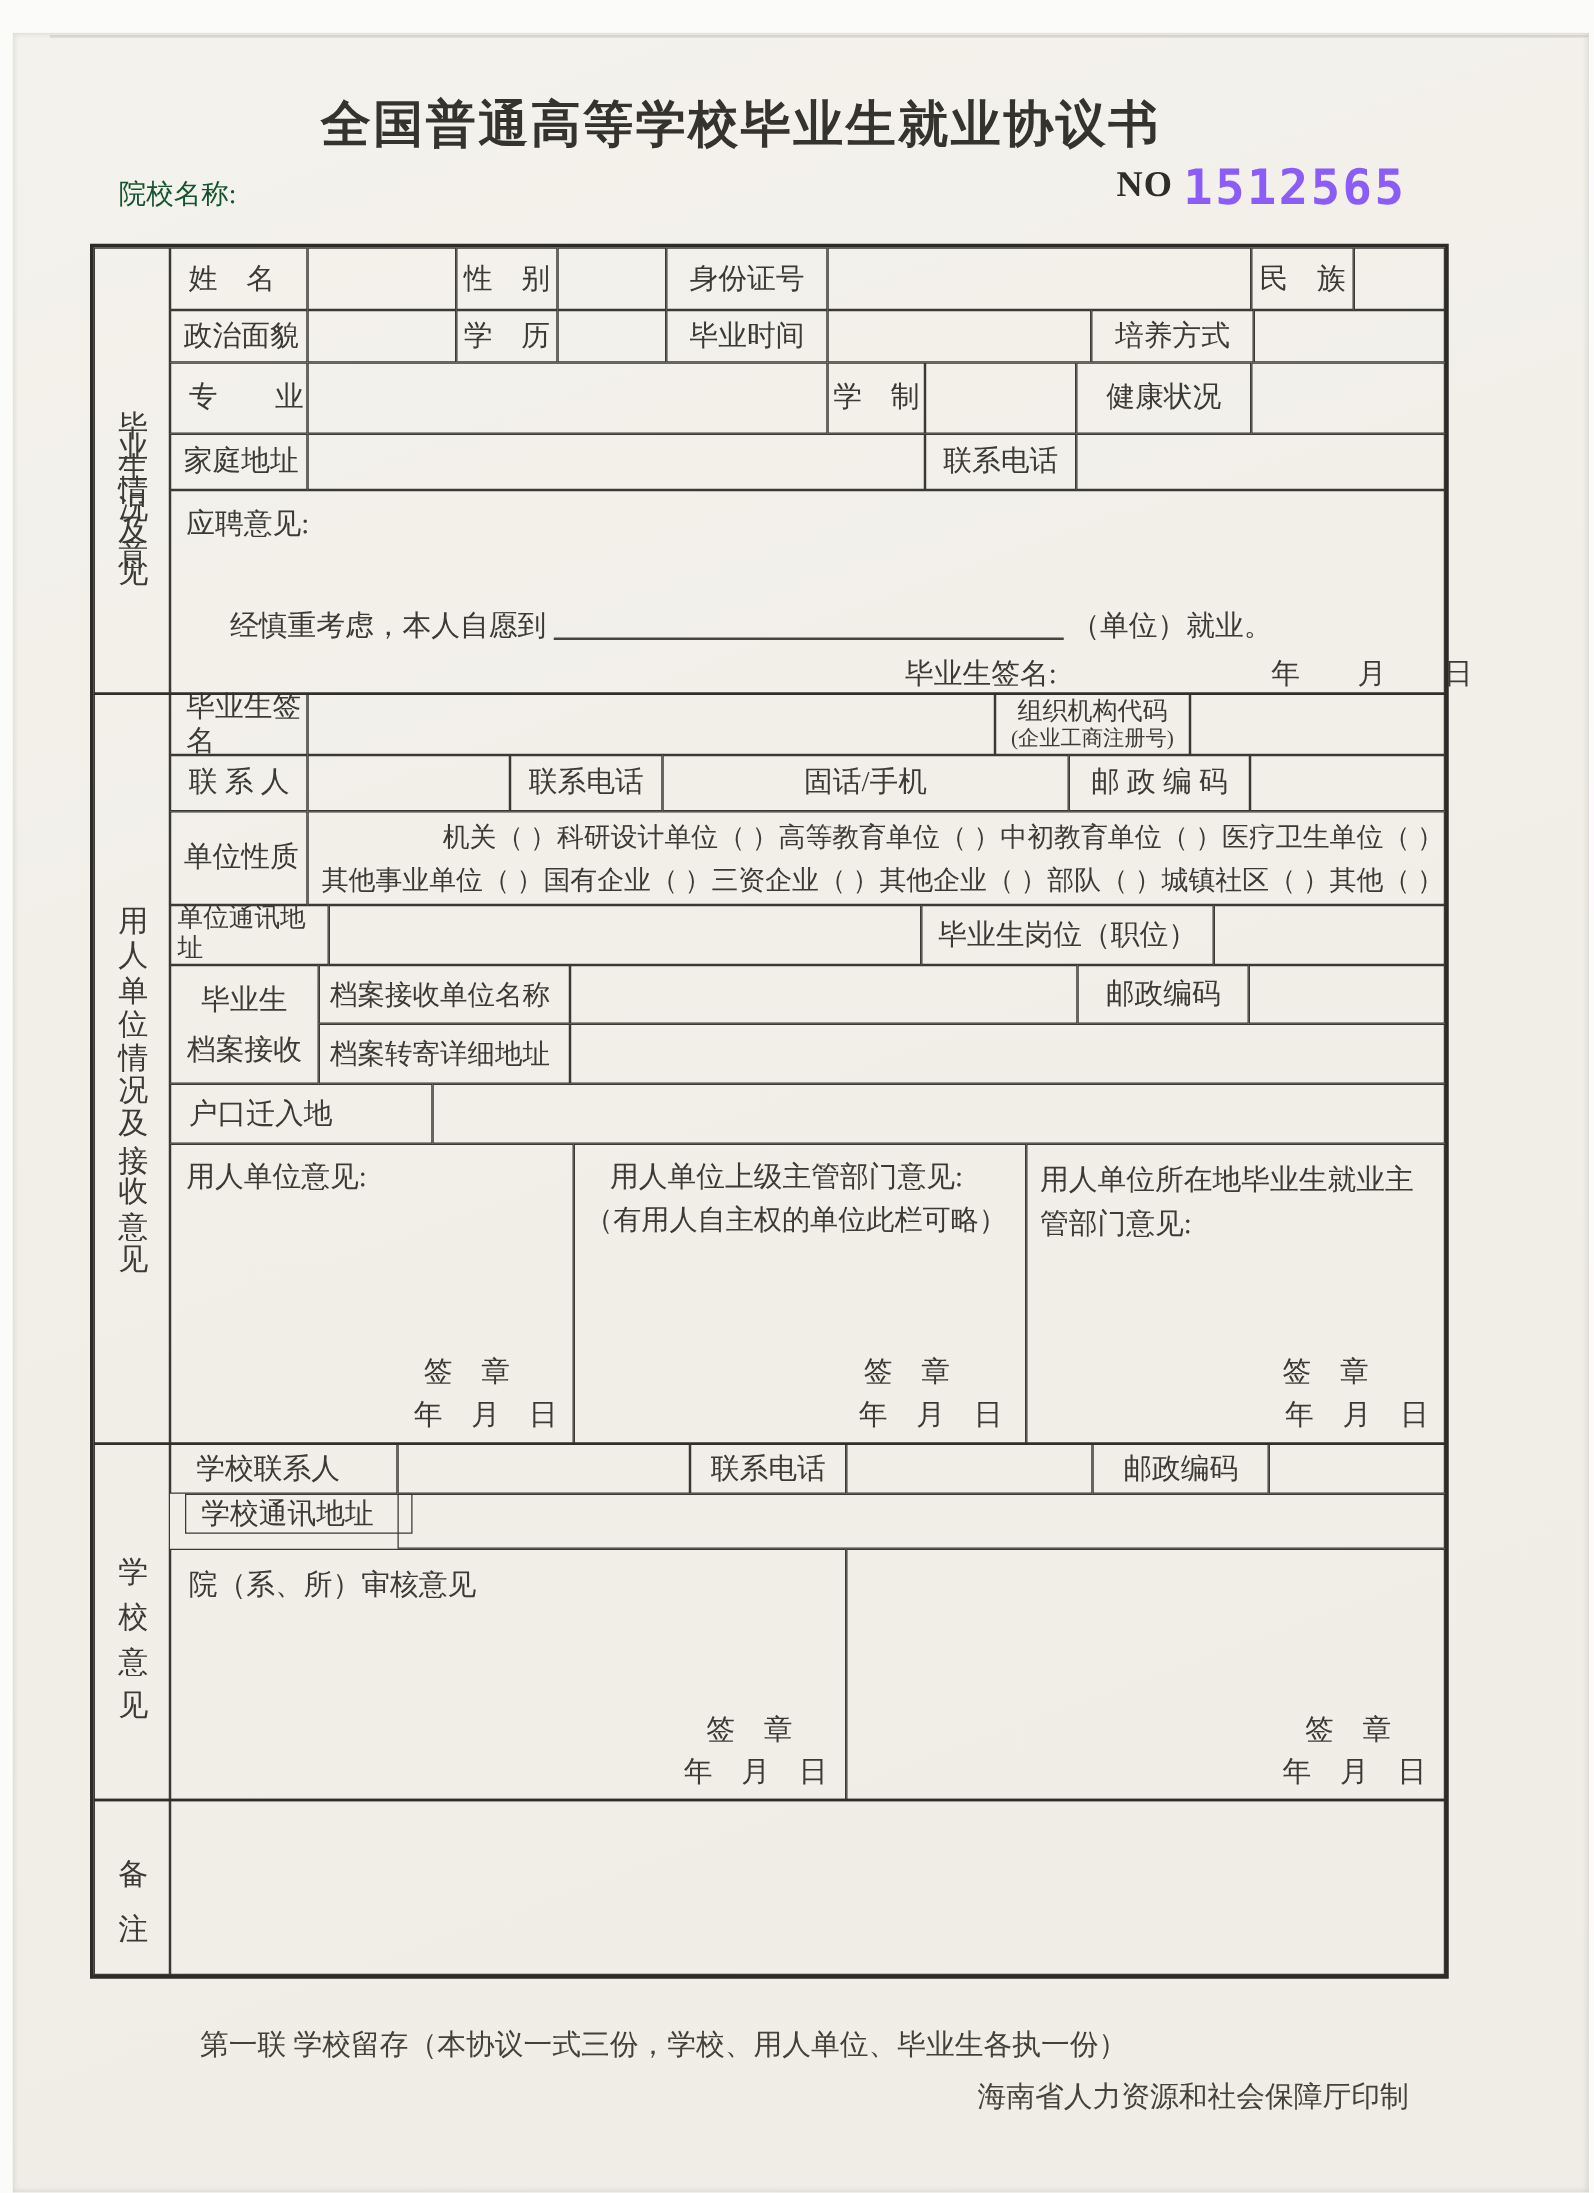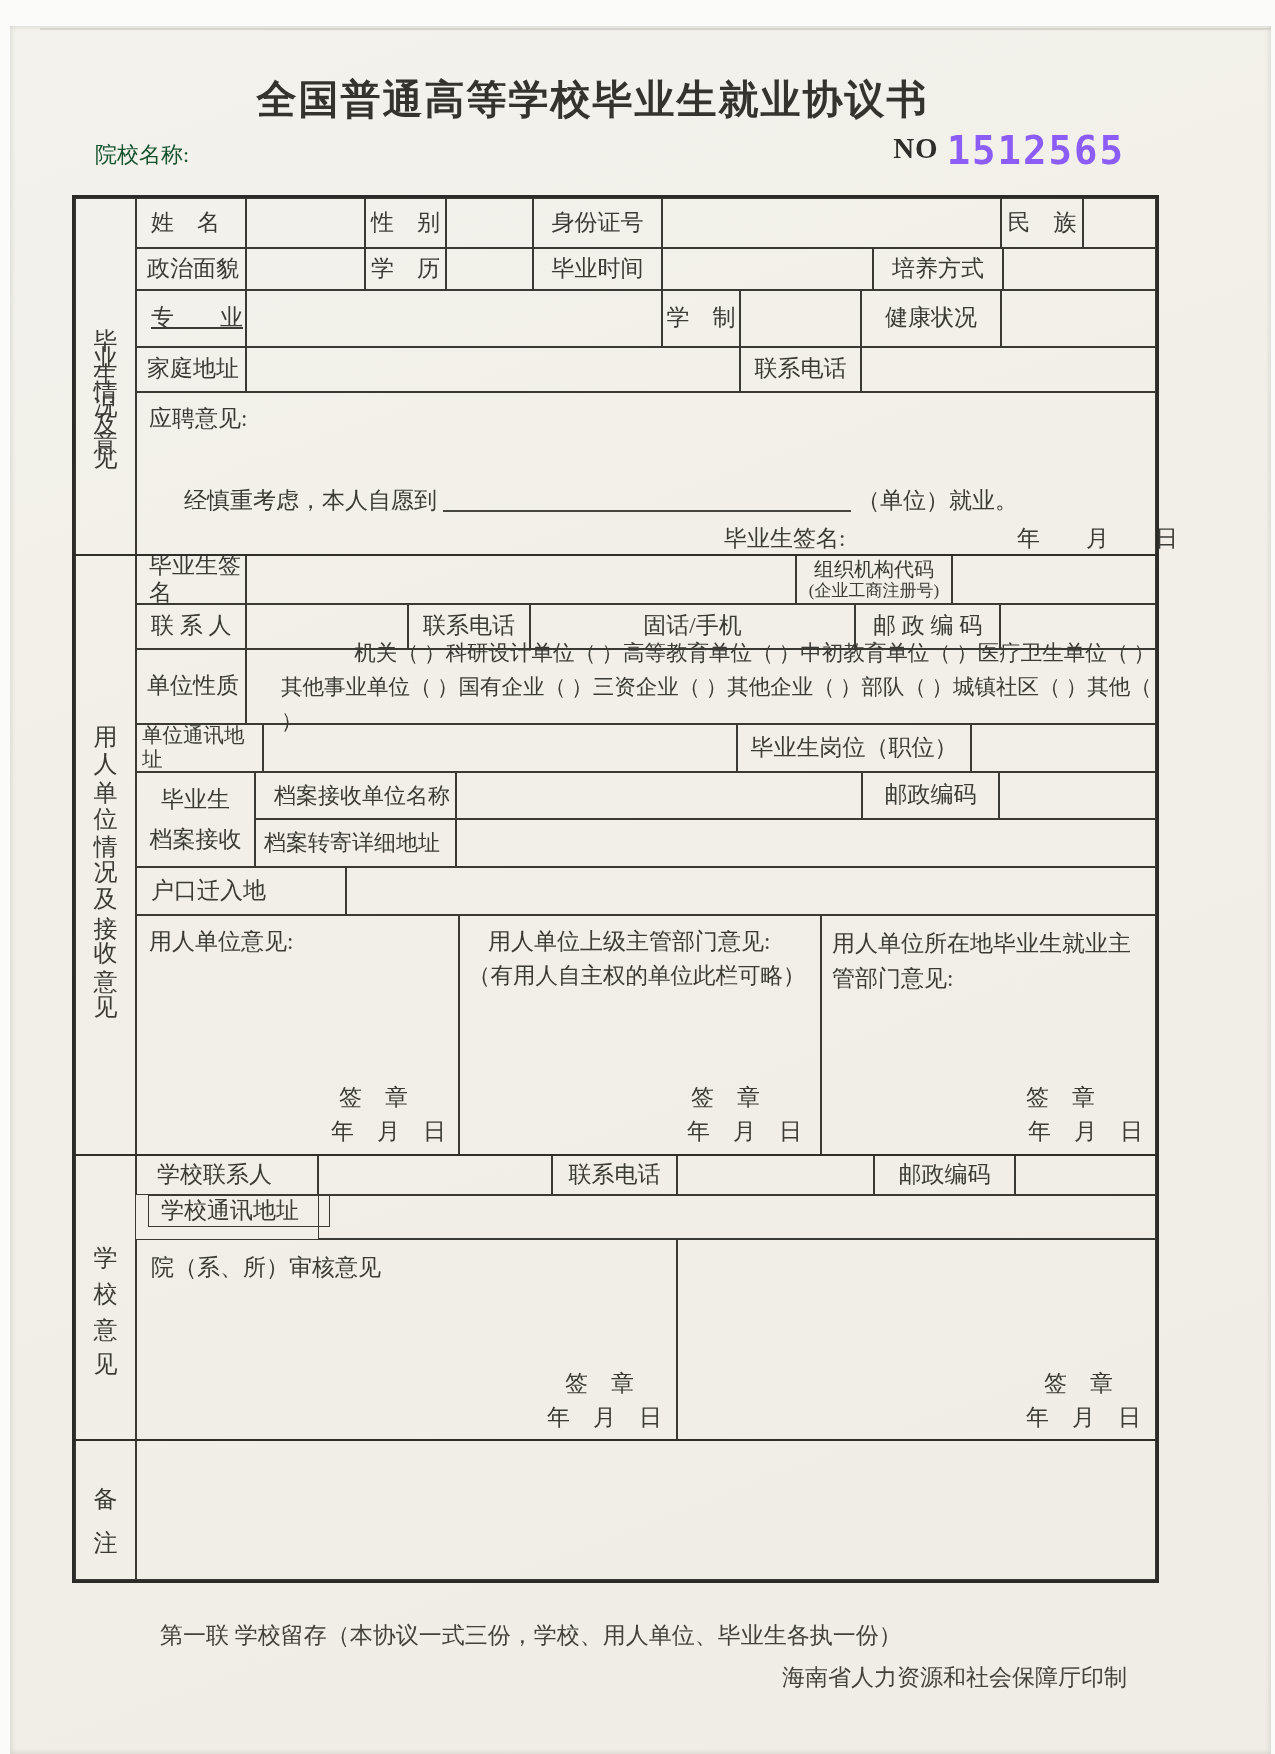--- a/index.html
+++ b/index.html
@@ -77,21 +77,21 @@
 
   <div class="cell lbl left" style="left:61px;top:50px;width:110px;height:42px;padding-left:10px;">政治面貌</div>
   <div class="cell" style="left:171px;top:50px;width:119px;height:42px;"></div>
   <div class="cell lbl center" style="left:290px;top:50px;width:81px;height:42px;">学　历</div>
   <div class="cell" style="left:371px;top:50px;width:87px;height:42px;"></div>
   <div class="cell lbl center" style="left:458px;top:50px;width:129px;height:42px;">毕业时间</div>
   <div class="cell" style="left:587px;top:50px;width:211px;height:42px;"></div>
   <div class="cell lbl center" style="left:798px;top:50px;width:130px;height:42px;">培养方式</div>
   <div class="cell" style="left:928px;top:50px;width:153px;height:42px;"></div>
 
-  <div class="cell lbl left" style="left:61px;top:92px;width:110px;height:57px;text-decoration:underline;">专　　业</div>
+  <div class="cell lbl left" style="left:61px;top:92px;width:110px;height:57px;">专　　业</div>
   <div class="cell" style="left:171px;top:92px;width:416px;height:57px;"></div>
   <div class="cell lbl center" style="left:587px;top:92px;width:78px;height:57px;">学　制</div>
   <div class="cell" style="left:665px;top:92px;width:121px;height:57px;"></div>
   <div class="cell lbl center" style="left:786px;top:92px;width:140px;height:57px;">健康状况</div>
   <div class="cell" style="left:926px;top:92px;width:155px;height:57px;"></div>
 
   <div class="cell lbl left" style="left:61px;top:149px;width:110px;height:45px;padding-left:10px;">家庭地址</div>
   <div class="cell" style="left:171px;top:149px;width:494px;height:45px;"></div>
   <div class="cell lbl center" style="left:665px;top:149px;width:121px;height:45px;">联系电话</div>
   <div class="cell" style="left:786px;top:149px;width:295px;height:45px;"></div>
@@ -114,33 +114,33 @@
   <div class="cell lbl left" style="left:61px;top:406px;width:110px;height:45px;">联 系 人</div>
   <div class="cell" style="left:171px;top:406px;width:162px;height:45px;"></div>
   <div class="cell lbl center" style="left:333px;top:406px;width:122px;height:45px;">联系电话</div>
   <div class="cell lbl center" style="left:455px;top:406px;width:325px;height:45px;">固话/手机</div>
   <div class="cell lbl center" style="left:780px;top:406px;width:145px;height:45px;">邮 政 编 码</div>
   <div class="cell" style="left:925px;top:406px;width:156px;height:45px;"></div>
 
   <div class="cell lbl left" style="left:61px;top:451px;width:110px;height:75px;padding-left:10px;">单位性质</div>
   <div class="cell lbl two-line" style="left:171px;top:451px;width:910px;height:75px;align-items:flex-end;padding-left:10px;">
     <span style="font-size:21.5px;line-height:34px;">机关（ ）科研设计单位（ ）高等教育单位（ ）中初教育单位（ ）医疗卫生单位（ ）</span>
-    <span style="font-size:21.5px;line-height:34px;margin-left:24px;">其他事业单位（ ）国有企业（ ）三资企业（ ）其他企业（ ）部队（ ）城镇社区（ ）其他（ ）</span>
+    <span style="font-size:21.5px;line-height:34px;">其他事业单位（ ）国有企业（ ）三资企业（ ）其他企业（ ）部队（ ）城镇社区（ ）其他（ ）</span>
   </div>
 
   <div class="cell lbl left" style="left:61px;top:526px;width:127px;height:48px;padding-left:5px;font-size:20.5px;">单位通讯地址</div>
   <div class="cell" style="left:188px;top:526px;width:474px;height:48px;"></div>
   <div class="cell lbl center" style="left:662px;top:526px;width:234px;height:48px;">毕业生岗位（职位）</div>
   <div class="cell" style="left:896px;top:526px;width:185px;height:48px;"></div>
 
   <div class="cell lbl two-line" style="left:61px;top:574px;width:119px;height:95px;">
     <span style="line-height:40px;">毕业生</span>
     <span style="line-height:40px;">档案接收</span>
   </div>
-  <div class="cell lbl left" style="left:180px;top:574px;width:201px;height:47px;padding-left:18px;font-size:22px;">档案接收单位名称</div>
+  <div class="cell lbl left" style="left:180px;top:574px;width:201px;height:47px;padding-left:8px;font-size:22px;">档案接收单位名称</div>
   <div class="cell" style="left:381px;top:574px;width:406px;height:47px;"></div>
   <div class="cell lbl center" style="left:787px;top:574px;width:137px;height:47px;">邮政编码</div>
   <div class="cell" style="left:924px;top:574px;width:157px;height:47px;"></div>
   <div class="cell lbl left" style="left:180px;top:621px;width:201px;height:48px;padding-left:8px;font-size:22px;">档案转寄详细地址</div>
   <div class="cell" style="left:381px;top:621px;width:700px;height:48px;"></div>
 
   <div class="cell lbl left" style="left:61px;top:669px;width:210px;height:48px;">户口迁入地</div>
   <div class="cell" style="left:271px;top:669px;width:810px;height:48px;"></div>
 
   <div class="cell opinion-cell" style="left:61px;top:717px;width:323px;height:240px;">

